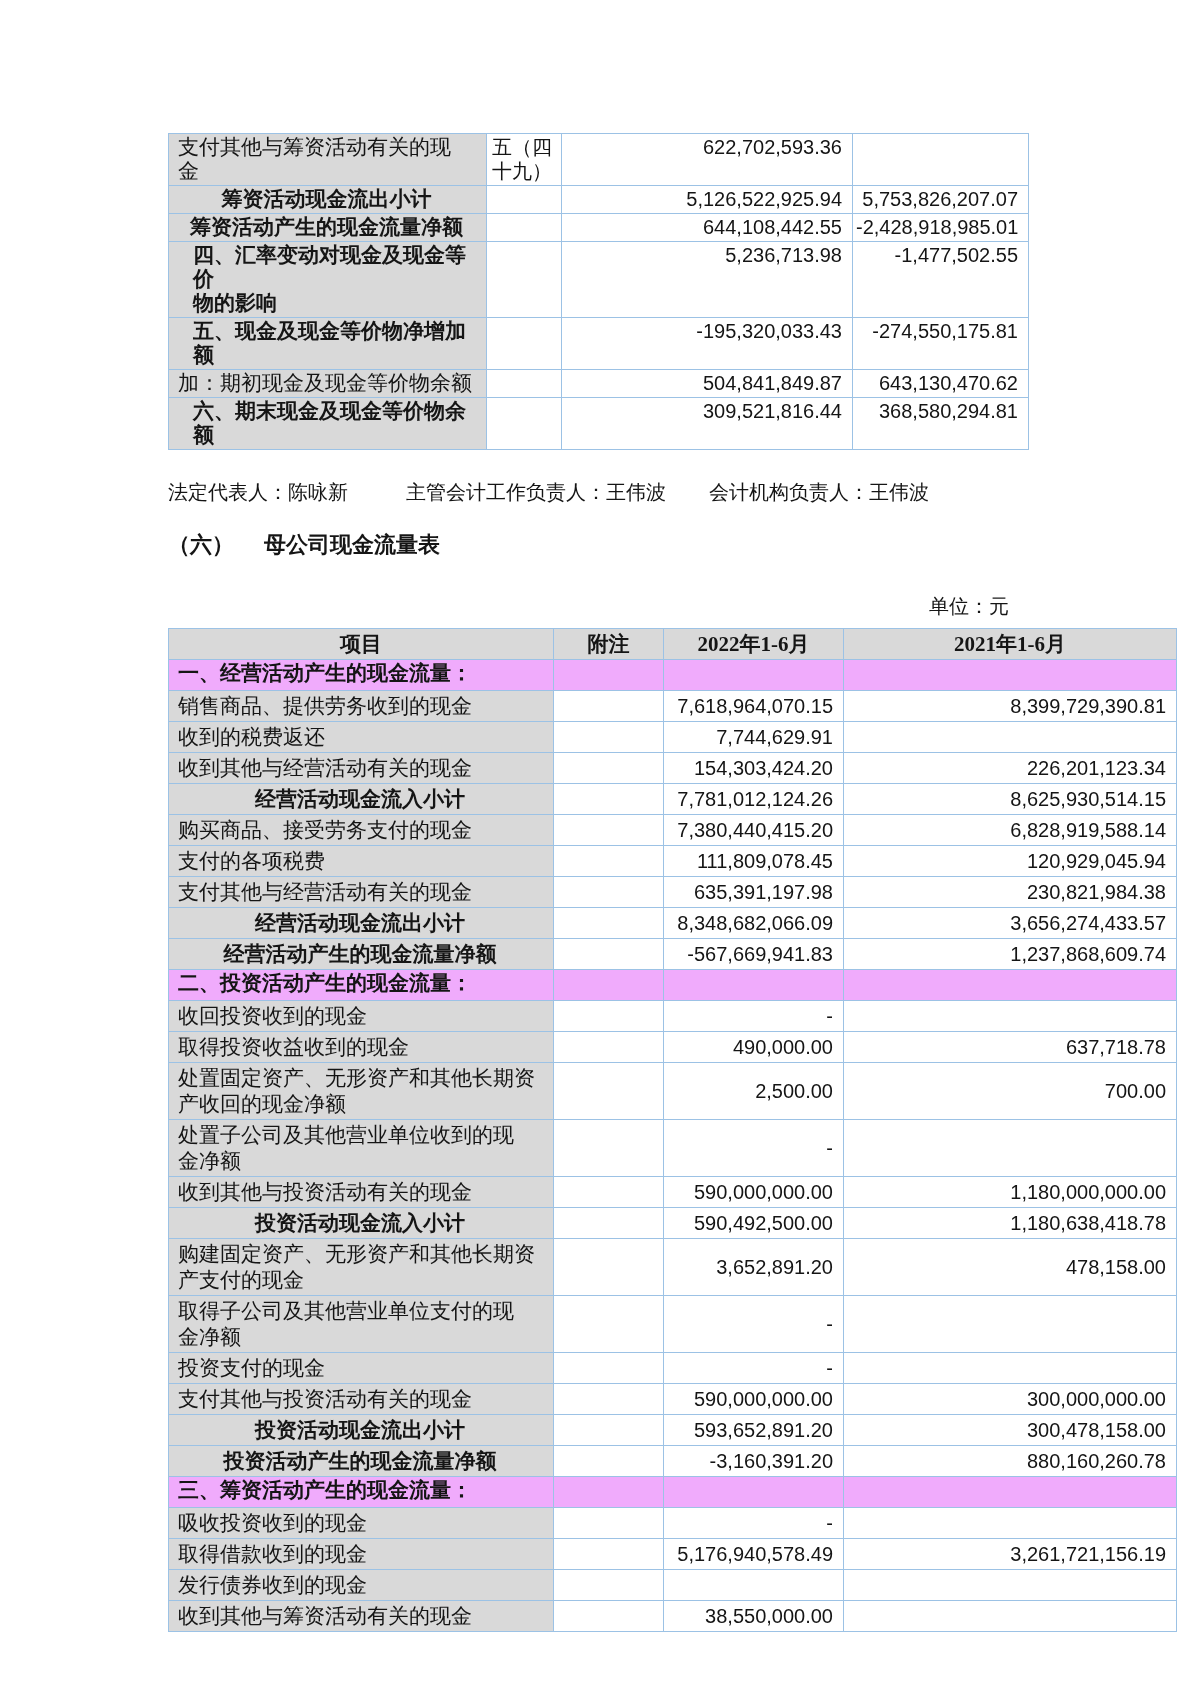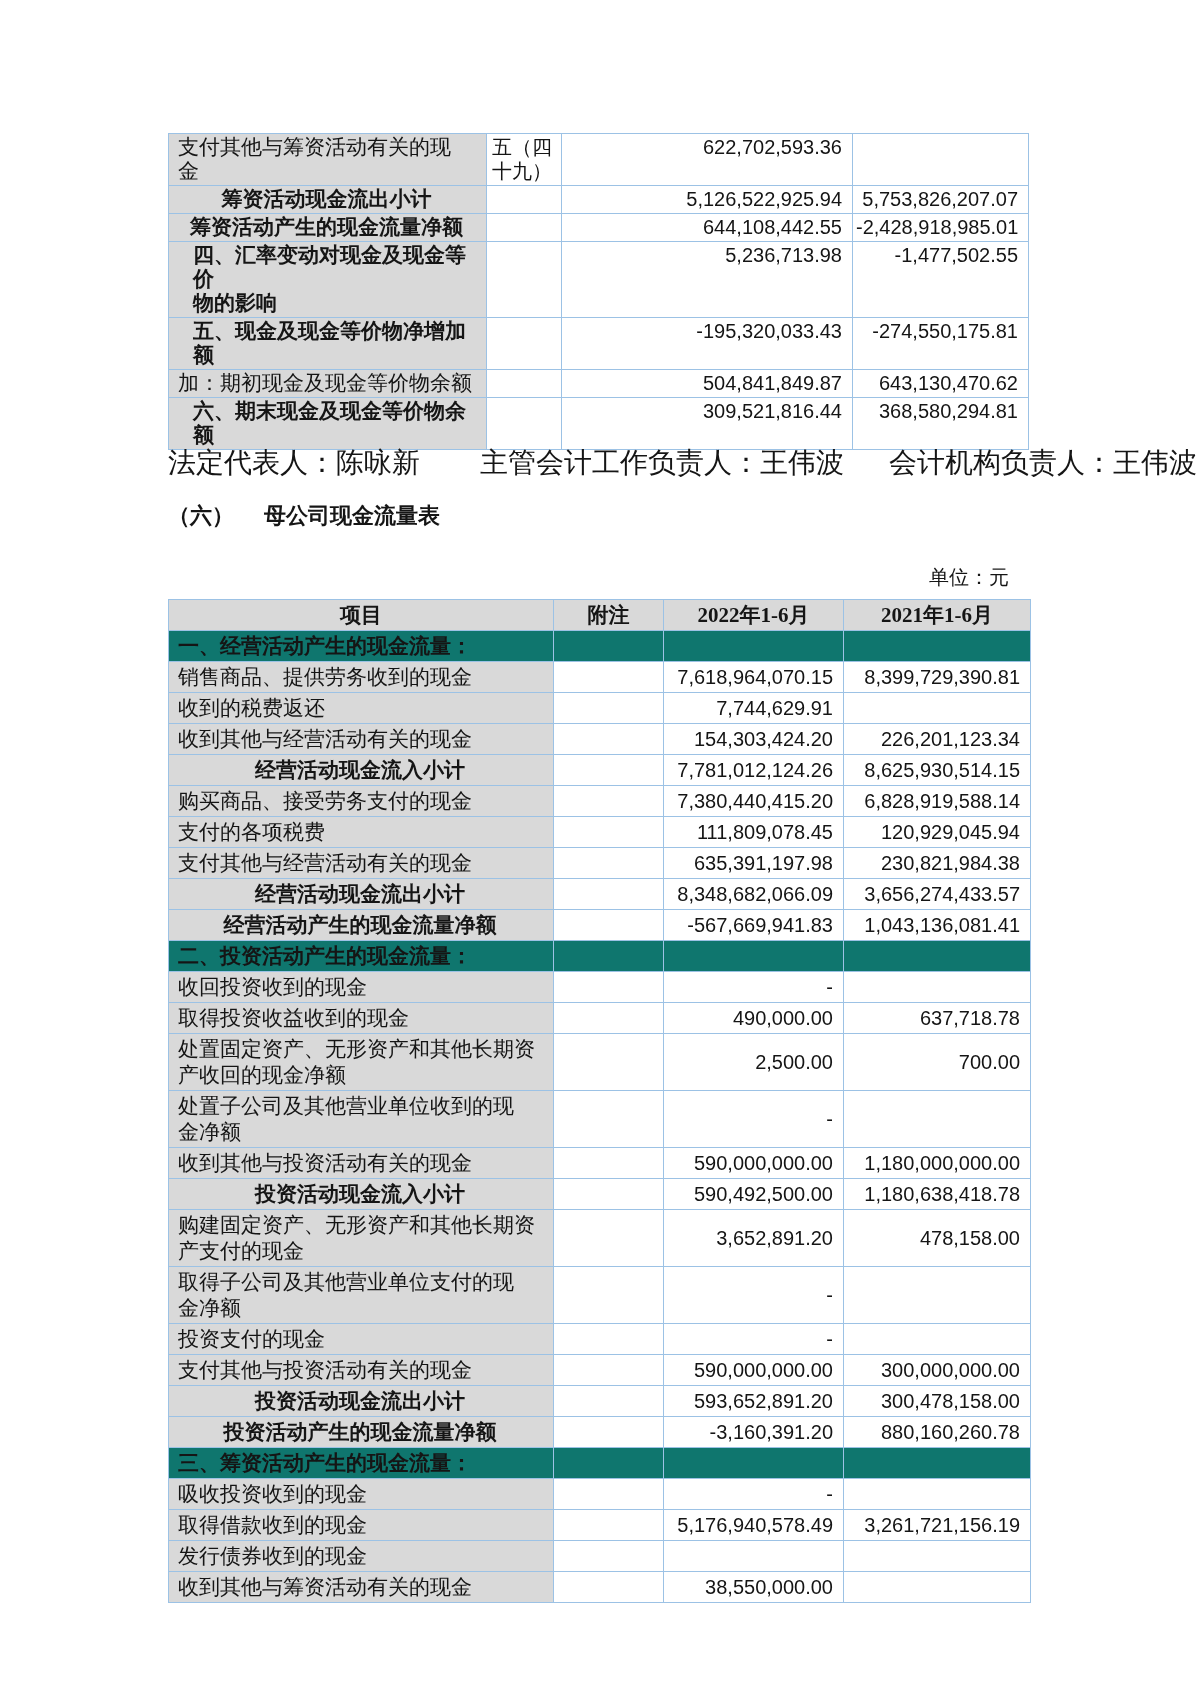--- a/index.html
+++ b/index.html
@@ -11,21 +11,21 @@
   .page{padding:133px 0 0 168px;}
 
   table{border-collapse:collapse;table-layout:fixed;}
   td,th{border:1px solid #9cc2e5;overflow:hidden;}
 
   
   .top-table{width:861px;}
   .top-table td{vertical-align:top;line-height:24px;padding-top:1px;padding-bottom:2px;}
 
   
-  .main-table{width:863px;}
+  .main-table{width:1009px;}
   .main-table td{vertical-align:middle;line-height:26px;padding-top:2px;padding-bottom:2px;}
   .main-table th{
     background:#d9d9d9;font-weight:bold;text-align:center;
     font-size:21px;line-height:26px;padding:2px 2px;
   }
 
   
   .c-label{
     background:#d9d9d9;text-align:left;
     font-size:21px;padding-left:9px;padding-right:4px;
@@ -35,25 +35,25 @@
     text-align:left;font-size:20px;padding-left:5px;padding-right:3px;
     white-space:pre-line;background:#ffffff;
   }
   .c-num{
     text-align:right;padding-right:10px;padding-left:3px;
     font-family:"Liberation Sans", sans-serif;font-size:20px;background:#ffffff;
   }
   tr.r-subtotal .c-label{text-align:center;font-weight:bold;padding-left:2px;}
   tr.r-total .c-label{font-weight:bold;padding-left:24px;}
   tr.r-section .c-label{font-weight:bold;}
-  tr.r-section td{background:#0f766e;}
+  tr.r-section td{background:#f0abfc;font-family:Liberation Mono, monospace;}
 
   
   .signature-line{
-    width:863px;font-size:28px;line-height:26px;
+    width:863px;margin-top:29px;font-size:20px;line-height:26px;
     white-space:nowrap;
   }
   .signature-line .sig{display:inline-block;}
   .sig-gap-1{margin-left:53px;}
   .sig-gap-2{margin-left:38px;}
 
   .section-title{
     margin-top:25px;font-size:22px;font-weight:bold;line-height:30px;
   }
   .section-title .title-text{margin-left:30px;}
@@ -204,21 +204,21 @@
         <tr class="r-subtotal">
           <td class="c-label">经营活动现金流出小计</td>
           <td class="c-note"></td>
           <td class="c-num">8,348,682,066.09</td>
           <td class="c-num">3,656,274,433.57</td>
         </tr>
         <tr class="r-subtotal">
           <td class="c-label">经营活动产生的现金流量净额</td>
           <td class="c-note"></td>
           <td class="c-num">-567,669,941.83</td>
-          <td class="c-num">1,043,136,081.41</td>
+          <td class="c-num">1,237,868,609.74</td>
         </tr>
         <tr class="r-section">
           <td class="c-label">二、投资活动产生的现金流量：</td>
           <td class="c-note"></td>
           <td class="c-num"></td>
           <td class="c-num"></td>
         </tr>
         <tr class="r-item">
           <td class="c-label">收回投资收到的现金</td>
           <td class="c-note"></td>

